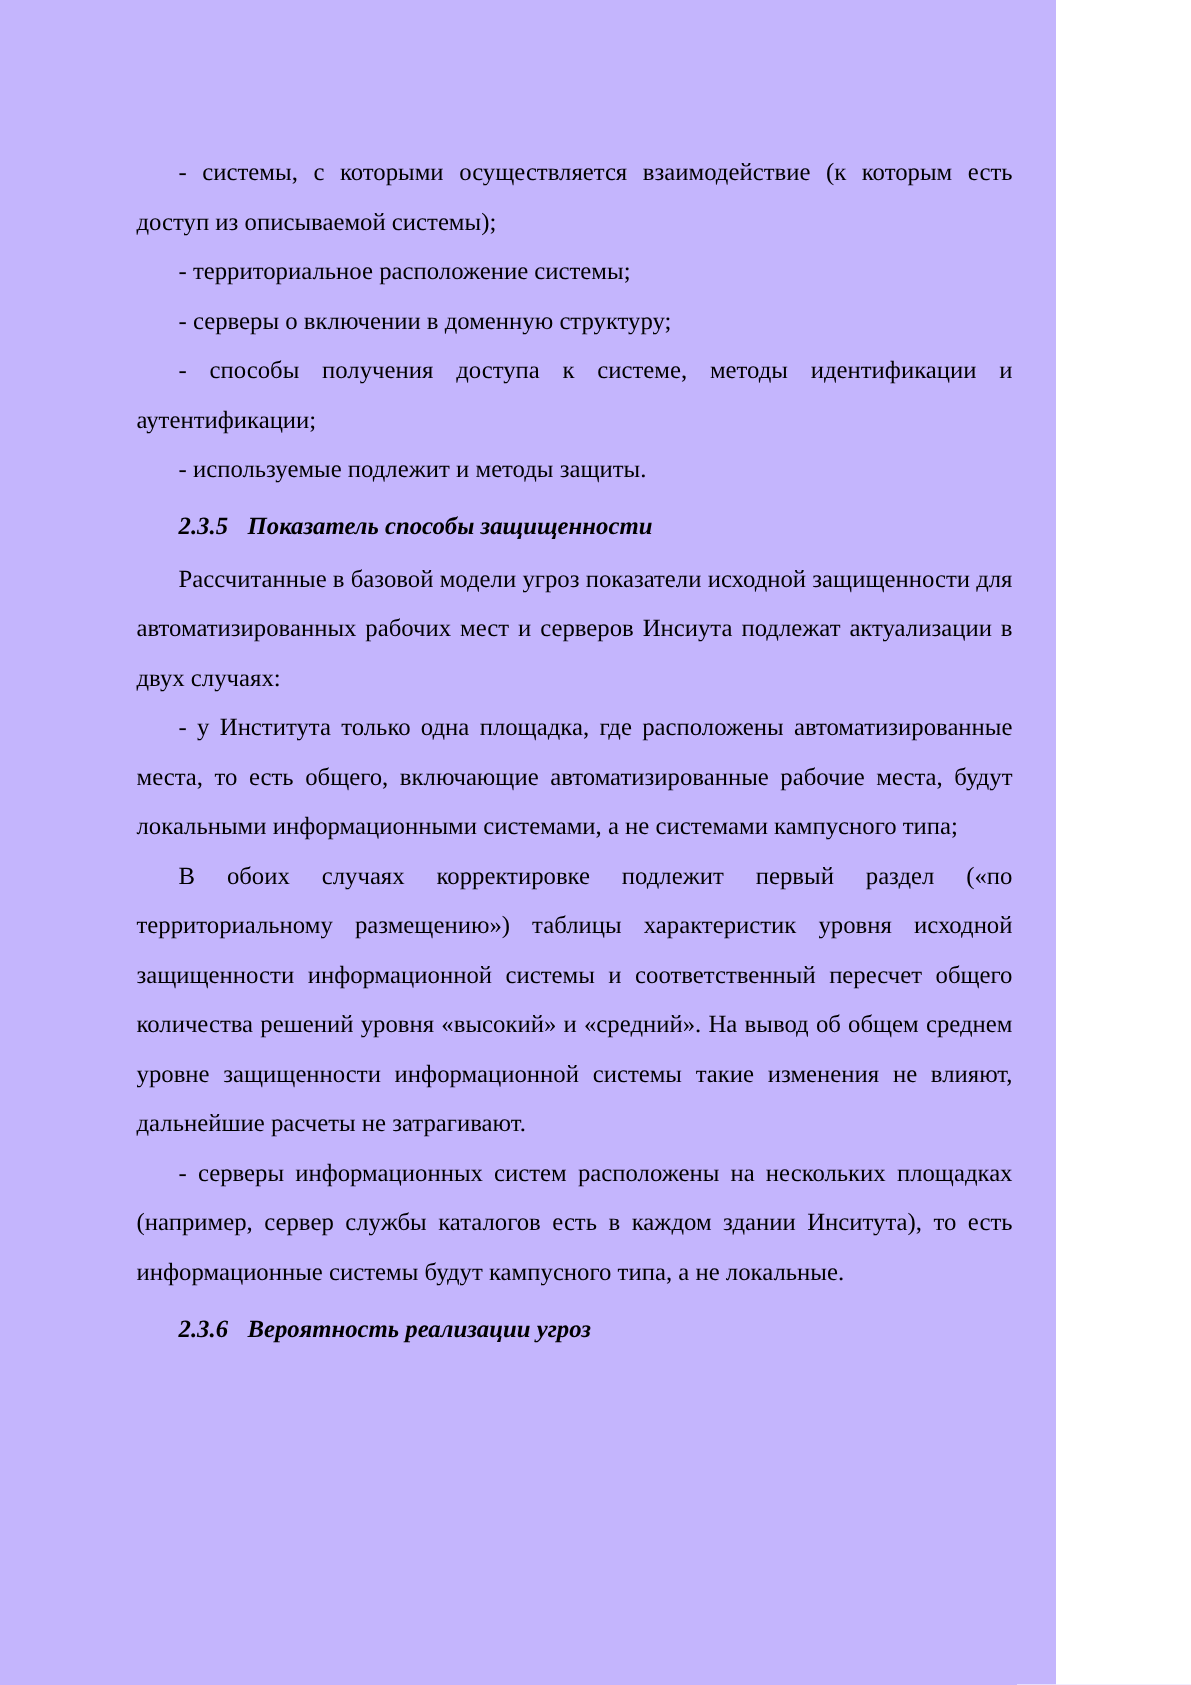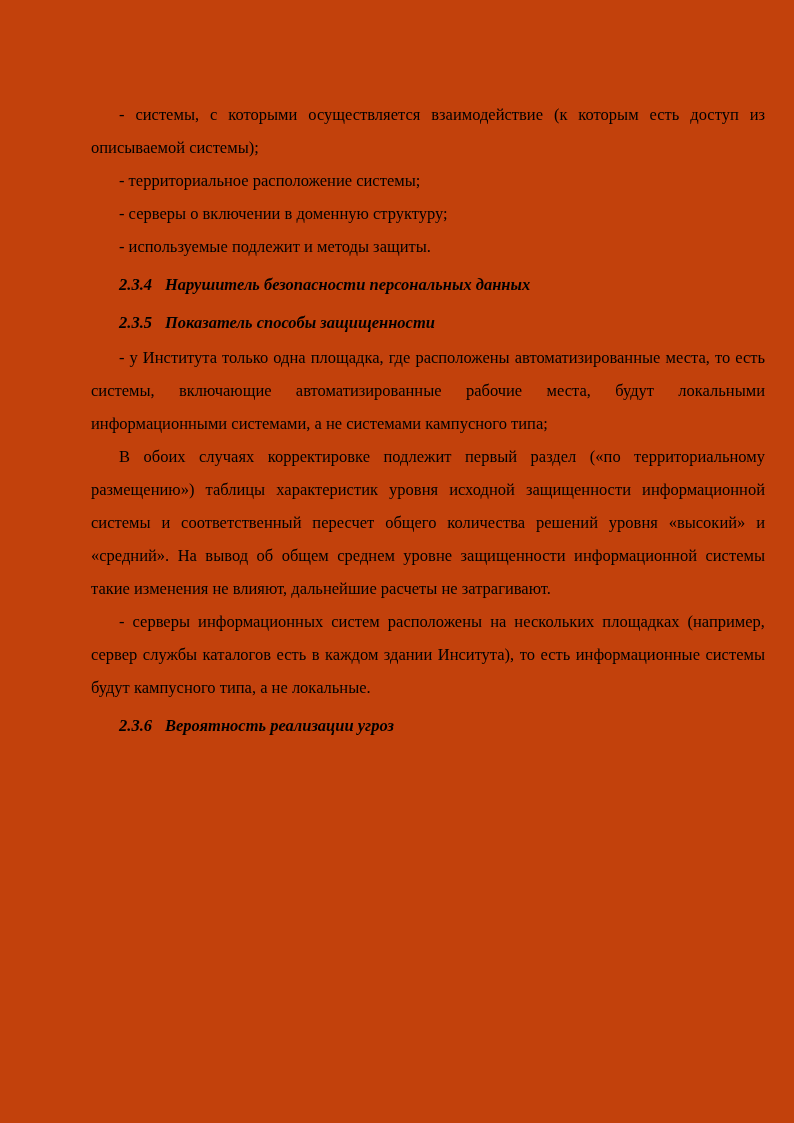--- a/index.html
+++ b/index.html
@@ -2,23 +2,23 @@
 <html lang="ru"><head>
 <meta charset="utf-8">
 <style>
   html, body {
     margin: 0;
     padding: 0;
     background: #ffffff;
   }
   .page {
     position: relative;
-    width: 794px;
+    width: 704px;
     height: 1123px;
-    background: #c2410c;
+    background: #c4b5fd;
     overflow: hidden;
     font-family: "Liberation Serif", serif;
     color: #000000;
   }
   .content {
     position: absolute;
     top: 98px;
     left: 91px;
     right: 29px;
   }
@@ -47,30 +47,29 @@
 </style>
 </head>
 <body>
 
 <div class="page">
   <div class="content">
 
     <p class="para">- системы, с которыми осуществляется взаимодействие (к которым есть доступ из описываемой системы);</p>
     <p class="para">- территориальное расположение системы;</p>
     <p class="para">- серверы о включении в доменную структуру;</p>
+    <p class="para">- способы получения доступа к системе, методы идентификации и аутентификации;</p>
     <p class="para">- используемые подлежит и методы защиты.</p>
 
-    <h3 class="heading">
-      <span class="h-num">2.3.4</span><span class="h-title">Нарушитель безопасности персональных данных</span>
-    </h3>
 
     <h3 class="heading">
       <span class="h-num">2.3.5</span><span class="h-title">Показатель способы защищенности</span>
     </h3>
-    <p class="para">- у Института только одна площадка, где расположены автоматизированные места, то есть системы, включающие автоматизированные рабочие места, будут локальными информационными системами, а не системами кампусного типа;</p>
+    <p class="para">Рассчитанные в базовой модели угроз показатели исходной защищенности для автоматизированных рабочих мест и серверов Инсиута подлежат актуализации в двух случаях:</p>
+    <p class="para">- у Института только одна площадка, где расположены автоматизированные места, то есть общего, включающие автоматизированные рабочие места, будут локальными информационными системами, а не системами кампусного типа;</p>
     <p class="para">В обоих случаях корректировке подлежит первый раздел («по территориальному размещению») таблицы характеристик уровня исходной защищенности информационной системы и соответственный пересчет общего количества решений уровня «высокий» и «средний». На вывод об общем среднем уровне защищенности информационной системы такие изменения не влияют, дальнейшие расчеты не затрагивают.</p>
     <p class="para">- серверы информационных систем расположены на нескольких площадках (например, сервер службы каталогов есть в каждом здании Инситута), то есть информационные системы будут кампусного типа, а не локальные.</p>
 
     <h3 class="heading">
       <span class="h-num">2.3.6</span><span class="h-title">Вероятность реализации угроз</span>
     </h3>
 
   </div>
 </div>
 

